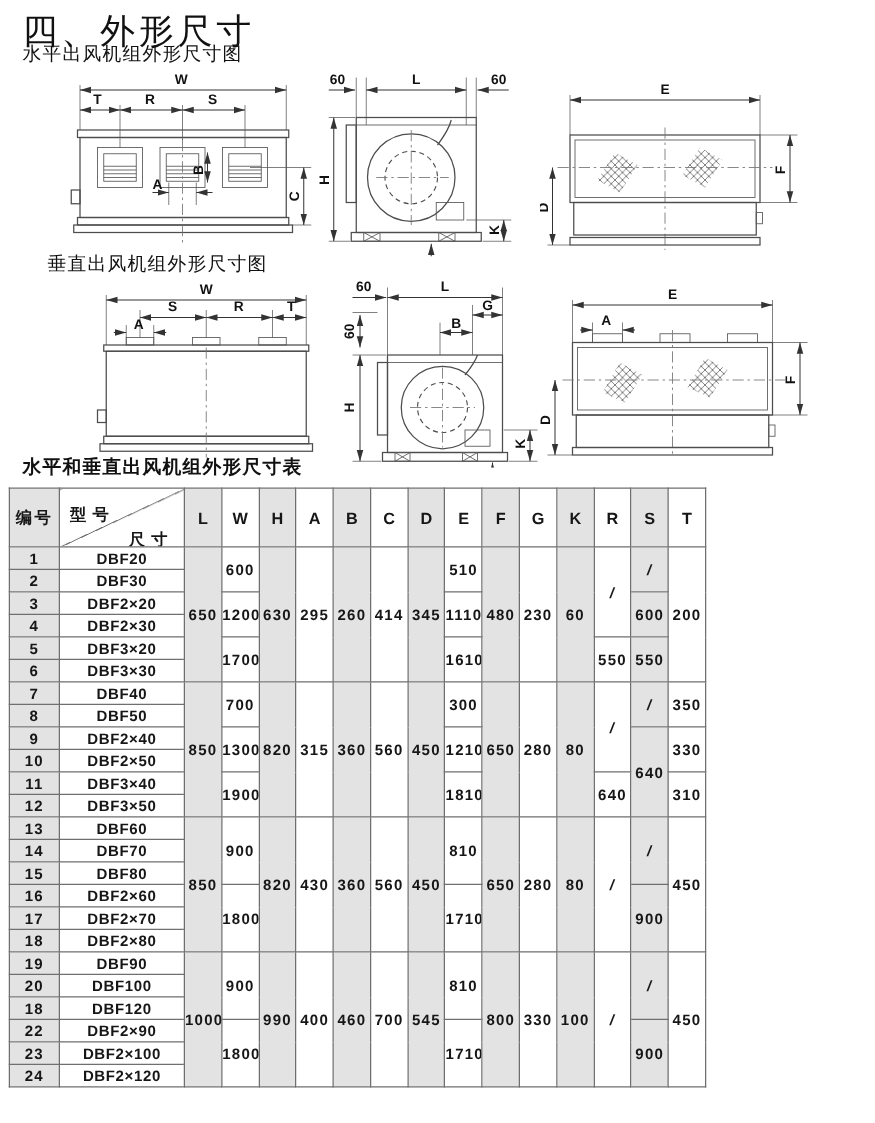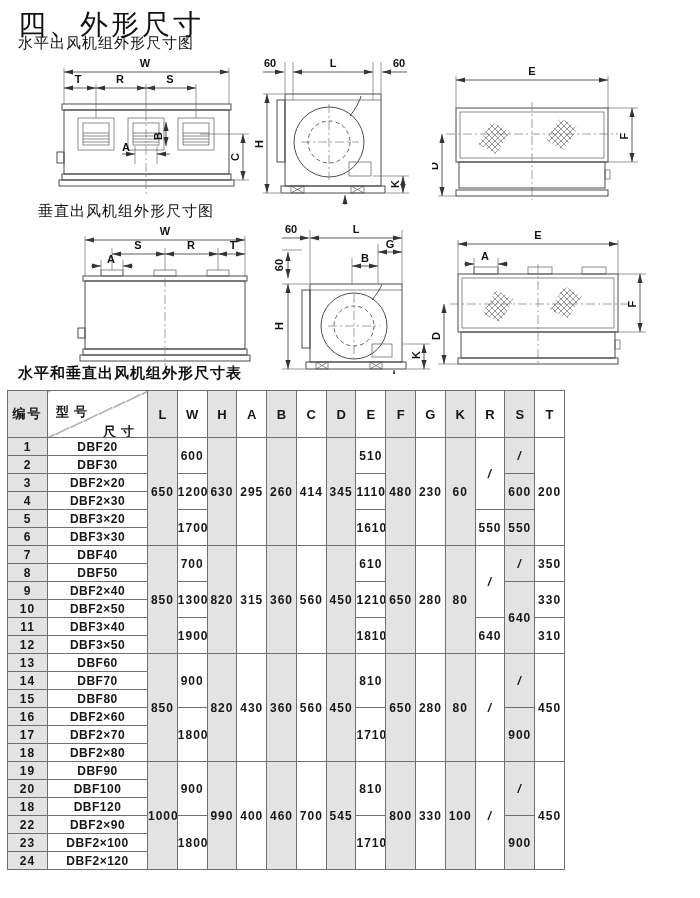--- a/index.html
+++ b/index.html
@@ -385,21 +385,21 @@
       <tr>
         <td class="g">7</td>
         <td class="mdl">DBF40</td>
         <td class="g" rowspan="6">850</td>
         <td rowspan="2">700</td>
         <td class="g" rowspan="6">820</td>
         <td rowspan="6">315</td>
         <td class="g" rowspan="6">360</td>
         <td rowspan="6">560</td>
         <td class="g" rowspan="6">450</td>
-        <td rowspan="2">610</td>
+        <td rowspan="2">300</td>
         <td class="g" rowspan="6">650</td>
         <td rowspan="6">280</td>
         <td class="g" rowspan="6">80</td>
         <td class="slash" rowspan="4">/</td>
         <td class="g slash" rowspan="2">/</td>
         <td rowspan="2">350</td>
       </tr>
       <tr>
         <td class="g">8</td>
         <td class="mdl">DBF50</td>

